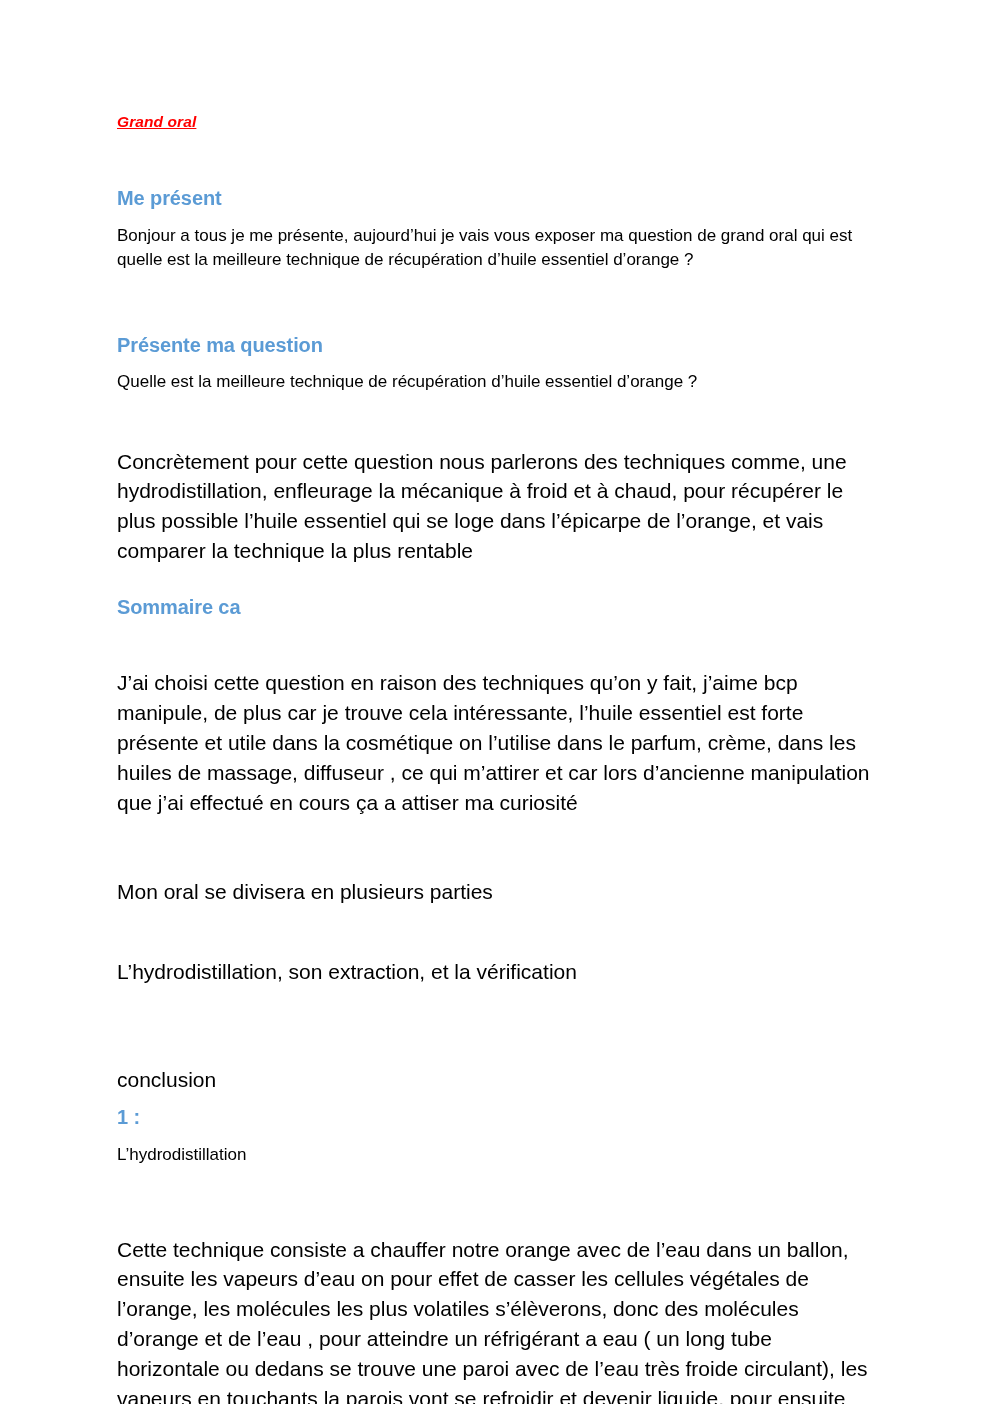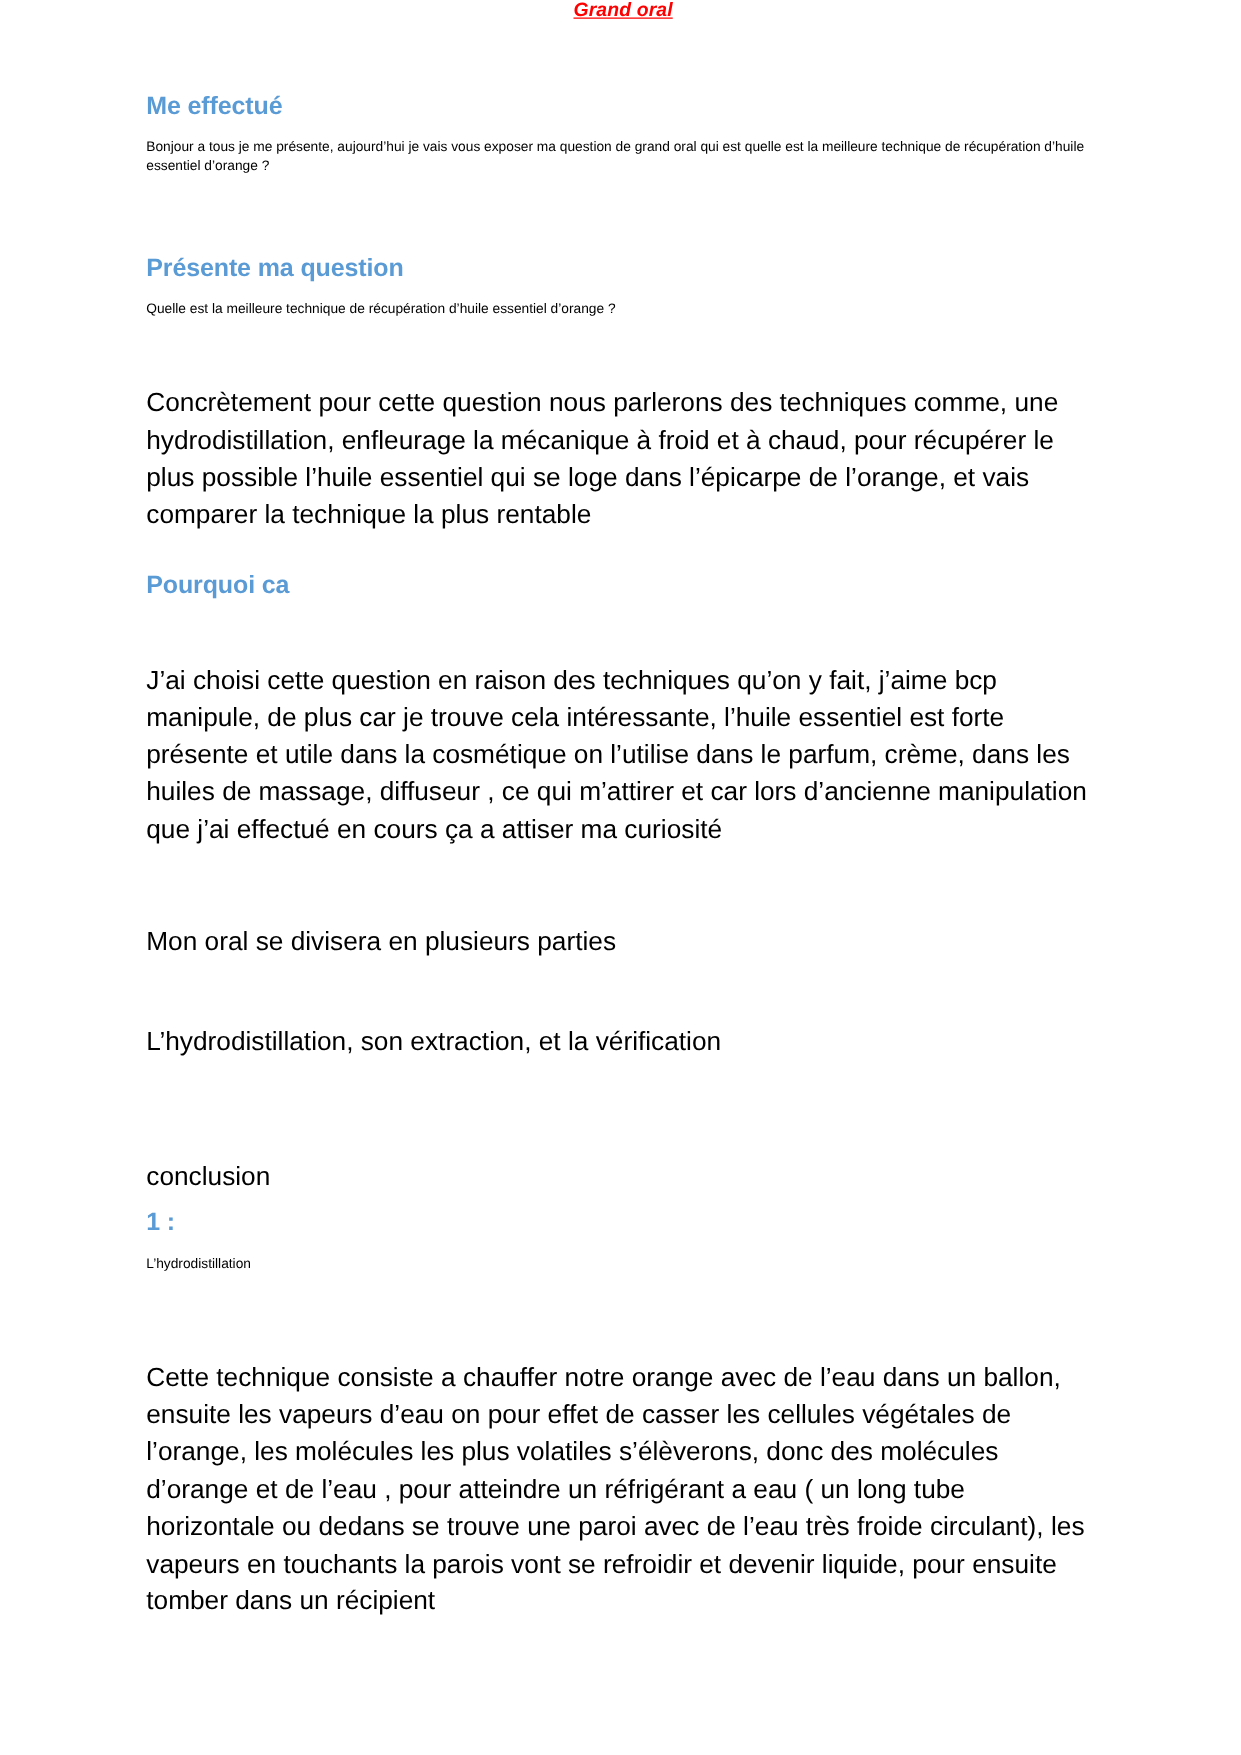--- a/index.html
+++ b/index.html
@@ -23,21 +23,22 @@
   }
   .content {
     position: absolute;
     left: 117px;
     top: 0;
     width: 763px;
   }
 
   
   .doc-title-row {
-    text-align: center;
+    padding-top: 113px;
+    text-align: left;
   }
   .doc-title {
     display: inline-block;
     color: #FF0000;
     font-weight: bold;
     font-style: italic;
     text-decoration: underline;
     font-size: 15.5px;
     letter-spacing: 0.1px;
   }
@@ -52,21 +53,21 @@
     letter-spacing: -0.1px;
   }
 
   
   .p {
     margin: 0;
     color: #000000;
     line-height: 1.42;
     text-align: left;
   }
-  .p-sm { font-size: 11px; }   
+  .p-sm { font-size: 17px; }   
   .p-lg { font-size: 21px; margin-top: 36px; }   
 
   
   .sp-h-before   { height: 56px; }   
   .sp-after-h    { height: 13px; }   
   .sp-para       { height: 16px; }   
   .sp-block      { height: 62px; }   
   .sp-block-sm   { height: 30px; }   
   .sp-list       { height: 14px; }   
   .sp-h-tight    { height: 11px; }
@@ -75,33 +76,33 @@
 <body>
 
 <div class="page">
   <div class="content">
 
     <div class="doc-title-row">
       <span class="doc-title">Grand oral</span>
     </div>
 
     <div class="sp-h-before"></div>
-    <div class="h1">Me effectué</div>
+    <div class="h1">Me présent</div>
     <div class="sp-after-h"></div>
     <p class="p p-sm">Bonjour a tous je me présente, aujourd’hui je vais vous exposer ma question de grand oral qui est quelle est la meilleure technique de récupération d’huile essentiel d’orange ?</p>
 
     <div class="sp-block"></div>
     <div class="h1">Présente ma question</div>
     <div class="sp-after-h"></div>
     <p class="p p-sm">Quelle est la meilleure technique de récupération d’huile essentiel d’orange ?</p>
     <div class="sp-para"></div>
     <p class="p p-lg">Concrètement pour cette question nous parlerons des techniques comme, une hydrodistillation, enfleurage la mécanique à froid et à chaud, pour récupérer le plus possible l’huile essentiel qui se loge dans l’épicarpe de l’orange, et vais comparer la technique la plus rentable</p>
 
     <div class="sp-block-sm"></div>
-    <div class="h1">Pourquoi ca</div>
+    <div class="h1">Sommaire ca</div>
     <div class="sp-after-h"></div>
     <p class="p p-lg">J’ai choisi cette question en raison des techniques qu’on y fait, j’aime bcp manipule, de plus car je trouve cela intéressante, l’huile essentiel est forte présente et utile dans la cosmétique on l’utilise dans le parfum, crème, dans les huiles de massage, diffuseur , ce qui m’attirer et car lors d’ancienne manipulation que j’ai effectué en cours ça a attiser ma curiosité</p>
 
     <div class="sp-h-tight"></div>
     <div class="sp-after-h"></div>
     <p class="p p-lg">Mon oral se divisera en plusieurs parties</p>
     <div class="sp-list"></div>
     <p class="p p-lg">L’hydrodistillation, son extraction, et la vérification</p>
     <div class="sp-list"></div>
     <div class="sp-list"></div>

